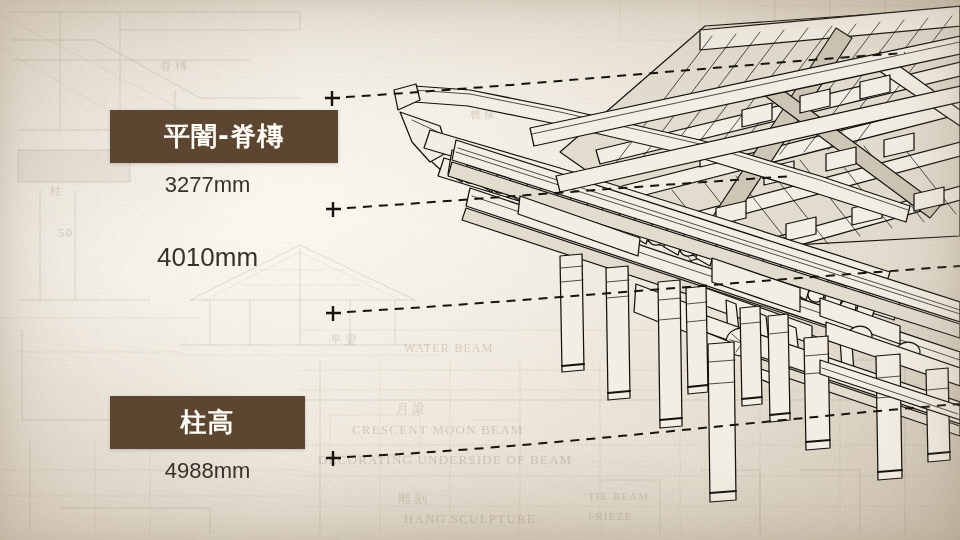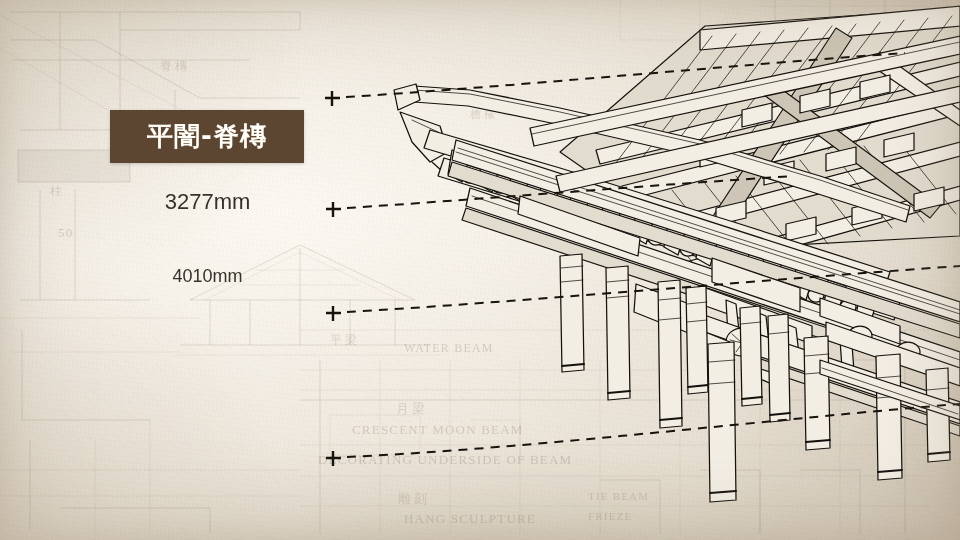--- a/index.html
+++ b/index.html
@@ -414,22 +414,26 @@
         </g>
       <g>
           <path class="cross" d="M326 458 L341 458 M333 451 L333 466"></path>
         </g>
     </g>
   </svg>
 
   <div class="vignette"></div>
 
   <div class="label-group" style="left:110px;top:110px;width:195px;">
-    <div class="label-box" style="width:194px;height:53px;font-size:26px;">平闇-脊槫</div>
-    <div class="label-value" style="width:195px;margin-top:26px;font-size:22px;">3277mm</div>
+    <div class="label-box" style="width:228px;height:53px;font-size:26px;">平闇-脊槫</div>
+    <div class="label-value" style="width:195px;margin-top:9px;font-size:22px;">3277mm</div>
   </div>
 
   <div class="label-group" style="left:110px;top:240px;width:195px;">
-    <div class="label-value" style="width:195px;margin-top:26px;font-size:18px;">4010mm</div>
+    <div class="label-value" style="width:195px;margin-top:2px;font-size:26px;">4010mm</div>
   </div>
 
+  <div class="label-group" style="left:110px;top:396px;width:195px;">
+    <div class="label-box" style="width:195px;height:53px;font-size:26px;">柱高</div>
+    <div class="label-value" style="width:195px;margin-top:9px;font-size:22px;">4988mm</div>
+  </div>
 
 </div>
 
 </body></html>

